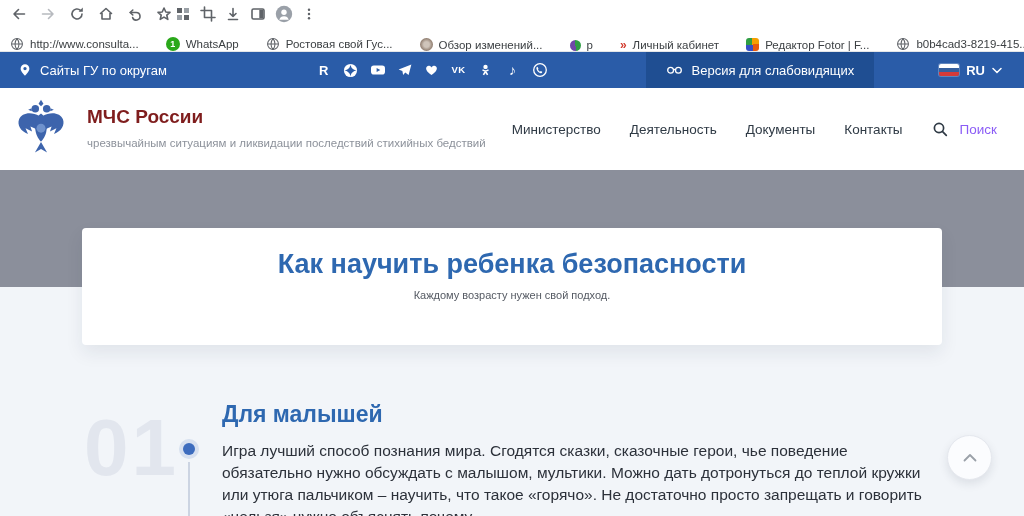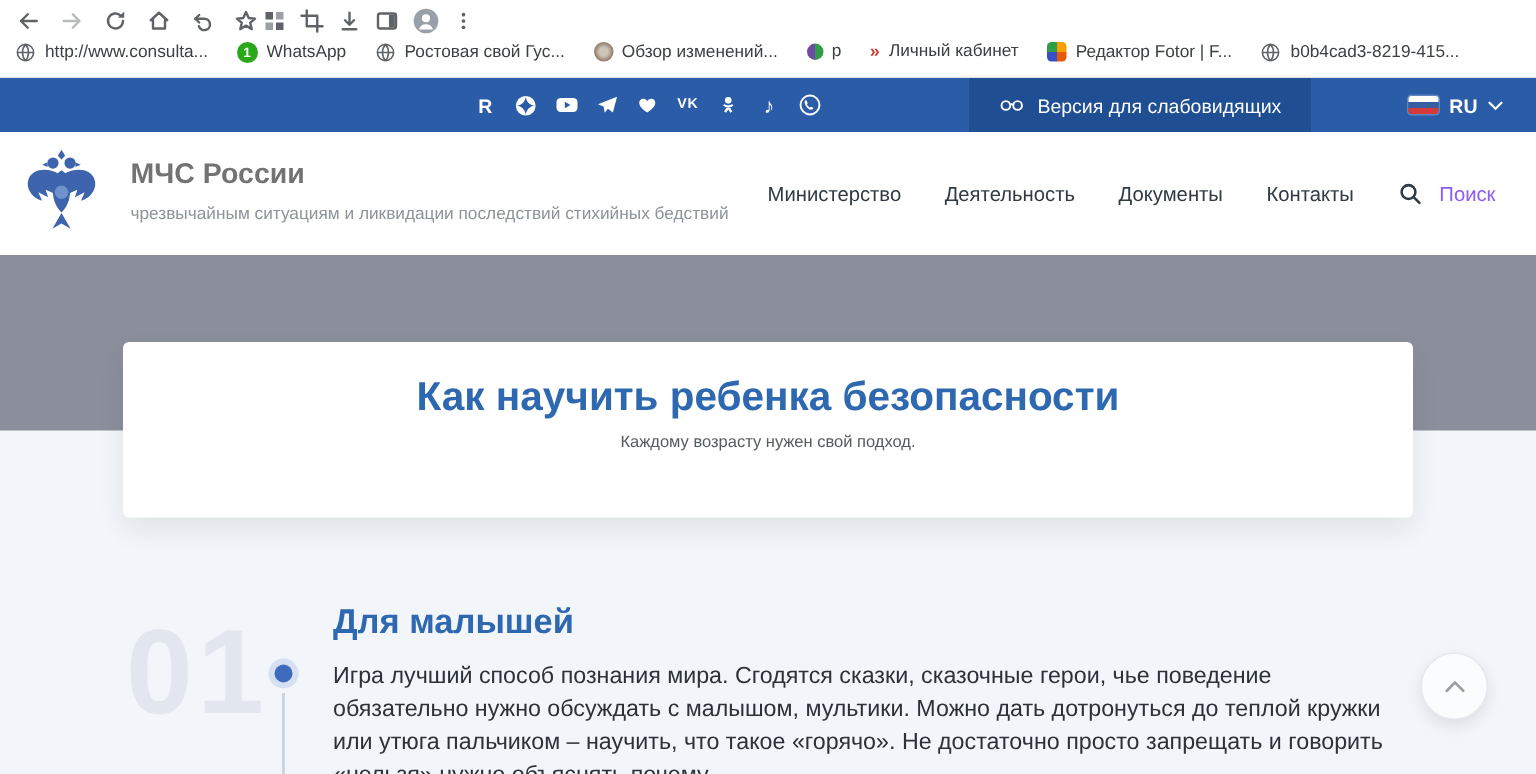--- a/index.html
+++ b/index.html
@@ -12,22 +12,22 @@
   .tb-btn { width:22px; height:22px; display:flex; align-items:center; justify-content:center; border-radius:50%; cursor:pointer; }
   .addressbar { flex:1; height:23px; margin:0 10px 0 8px; border:2px solid #5b93f5; border-radius:12px;
                 display:flex; align-items:center; padding:0 8px; background:#fff; overflow:hidden; }
   .url-sel { font-size:12.5px; color:#fff; background:#69a0f5; padding:1px 3px; white-space:nowrap; }
   .ab-spacer { flex:1; }
   .tb-right { display:flex; align-items:center; gap:9px; }
   .ic { stroke:#5f6368; fill:none; stroke-width:1.6; stroke-linecap:round; stroke-linejoin:round; }
   .ic-dis { stroke:#b7babf; fill:none; stroke-width:1.6; stroke-linecap:round; stroke-linejoin:round; }
 
   
-  .bookmarks { height:24px; background:#fff; border-bottom:1px solid #e4e6e8; display:flex; align-items:flex-start;
-               padding:0 10px; gap:19px; }
+  .bookmarks { height:24px; background:#fff; border-bottom:1px solid #e4e6e8; display:flex; align-items:flex-end;
+               padding:0 10px; gap:27px; }
   .bm { display:flex; align-items:center; gap:6px; font-size:11.5px; color:#3c4043; cursor:pointer; white-space:nowrap; }
   .fav { width:14px; height:14px; display:inline-flex; align-items:center; justify-content:center; flex:0 0 auto; }
   .fav-wa { width:14px; height:14px; border-radius:50%; background:#2aa81a; color:#fff; font-size:9px; font-weight:bold;
             display:flex; align-items:center; justify-content:center; }
   .fav-round { width:13px; height:13px; border-radius:50%; background:radial-gradient(#cfc4ba 30%, #8d7a6c 70%); }
   .fav-p { width:11px; height:11px; border-radius:50%; background:conic-gradient(#2f9e44 0 50%, #7048a8 0); }
   .fav-red { color:#d23b2e; font-weight:bold; font-size:12px; line-height:1; }
   .fav-fotor { width:13px; height:13px; border-radius:3px;
                background:conic-gradient(#f59f00 0 25%, #e8590c 0 50%, #364fc7 0 75%, #2f9e44 0); }
 
@@ -41,21 +41,21 @@
   .soc-note { color:#fff; font-size:14px; line-height:1; }
   .access { height:100%; background:#1f4e92; display:flex; align-items:center; gap:9px; padding:0 20px; font-size:13px; cursor:pointer; }
   .lang { display:flex; align-items:center; gap:7px; padding:0 22px 0 24px; font-size:13px; font-weight:bold; cursor:pointer;margin-left:41px; }
   .flag { width:20px; height:12px; border-radius:2px; overflow:hidden; display:block;
           background:linear-gradient(#fff 0 33%, #355f9e 33% 66%, #d43a3a 66%); box-shadow:0 0 0 1px rgba(255,255,255,.25); }
 
   
   .siteheader { height:82px; background:#fff; display:flex; align-items:center; padding:0 27px 0 15px; }
   .logo { width:52px; height:62px; flex:0 0 auto; }
   .h-text { margin-left:20px; }
-  .h-title { font-size:19px; font-weight:bold; color:#737373; margin-bottom:7px; }
+  .h-title { font-size:19px; font-weight:bold; color:#7f1d1d; margin-bottom:7px; }
   .h-sub { font-size:11.5px; color:#8d929b; line-height:1.55; }
   .nav { margin-left:auto; display:flex; align-items:center; gap:29px; }
   .nav-item { font-size:13.5px; color:#2f3a45; cursor:pointer; white-space:nowrap; }
   .search { display:flex; align-items:center; gap:12px; font-size:13.5px; color:#8b5cf6; cursor:pointer; }
 
   
   .main { position:relative; height:346px; background:#f2f5f9; overflow:hidden; }
   .darkband { position:absolute; top:0; left:0; width:100%; height:117px; background:#8b8f9b; }
   .card { position:absolute; left:82px; top:58px; width:860px; height:117px; background:#fff; border-radius:4px;
           box-shadow:0 8px 18px rgba(30,40,60,.08); text-align:center; padding-top:21px; }
@@ -183,20 +183,26 @@
     <div class="bm">
       <svg class="fav" viewBox="0 0 16 16">
           <circle cx="8" cy="8" r="6.2" stroke="#5f6368" stroke-width="1.2" fill="none"></circle>
           <path d="M2 8h12M8 1.8a9.5 9.5 0 0 1 0 12.4M8 1.8a9.5 9.5 0 0 0 0 12.4" stroke="#5f6368" stroke-width="1.2" fill="none"></path>
         </svg>
       <span>b0b4cad3-8219-415...</span>
     </div>
   </div>
 
   <div class="bluebar">
+    <div class="bb-left">
+      <svg width="14" height="16" viewBox="0 0 16 16">
+        <path fill="#fff" d="M8 1.5a5 5 0 0 0-5 5c0 3.3 5 8 5 8s5-4.7 5-8a5 5 0 0 0-5-5zm0 6.8a1.9 1.9 0 1 1 0-3.8 1.9 1.9 0 0 1 0 3.8z"></path>
+      </svg>
+      <span>Сайты ГУ по округам</span>
+    </div>
 
     <div class="socials">
       <span class="soc">
           <span class="soc-letter">R</span>
         </span>
       <span class="soc">
         <svg width="15" height="15" viewBox="0 0 16 16">
             <circle cx="8" cy="8" r="7" fill="#fff"></circle>
             <path fill="#2a5ca8" d="M8 1.4c.2 3.6 3 6.4 6.6 6.6-3.6.2-6.4 3-6.6 6.6-.2-3.6-3-6.4-6.6-6.6 3.6-.2 6.4-3 6.6-6.6z"></path>
           </svg>

